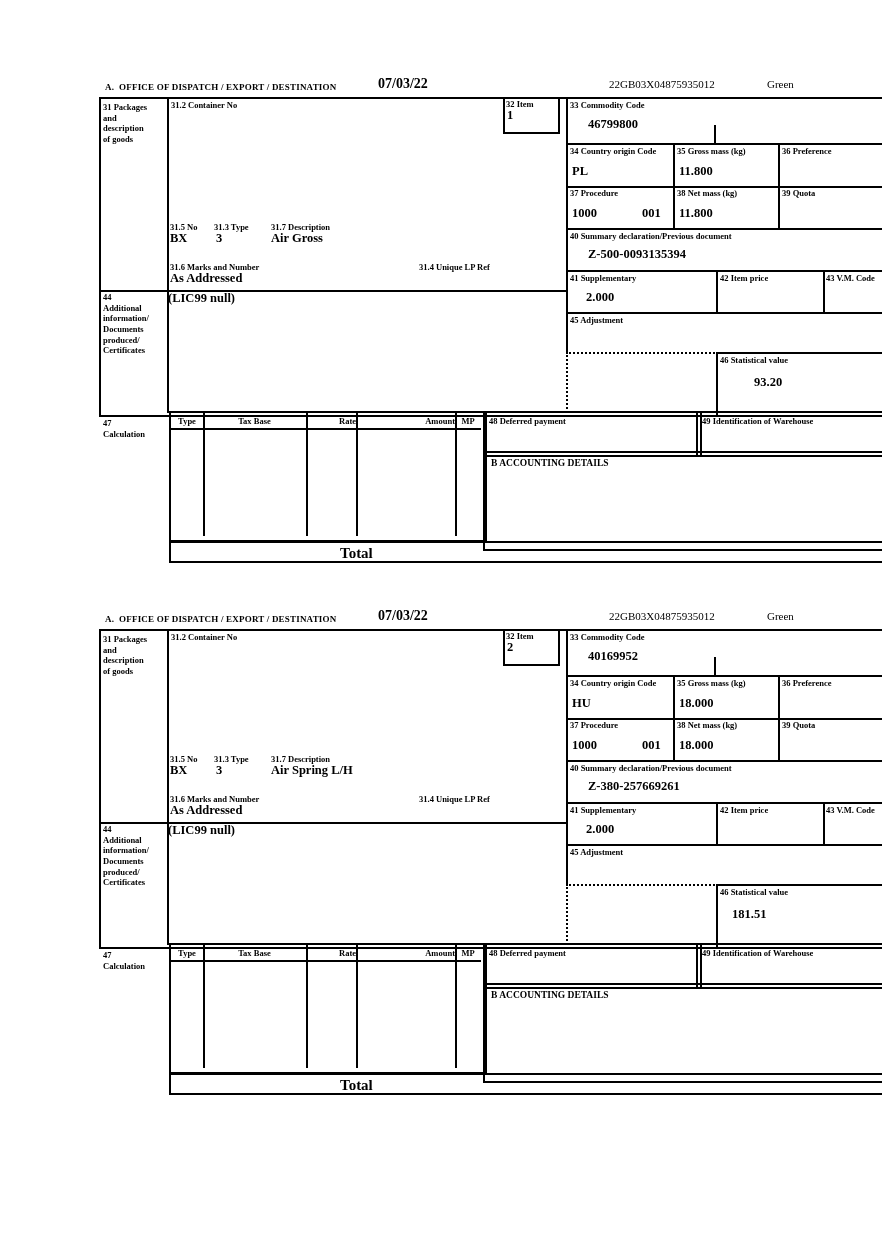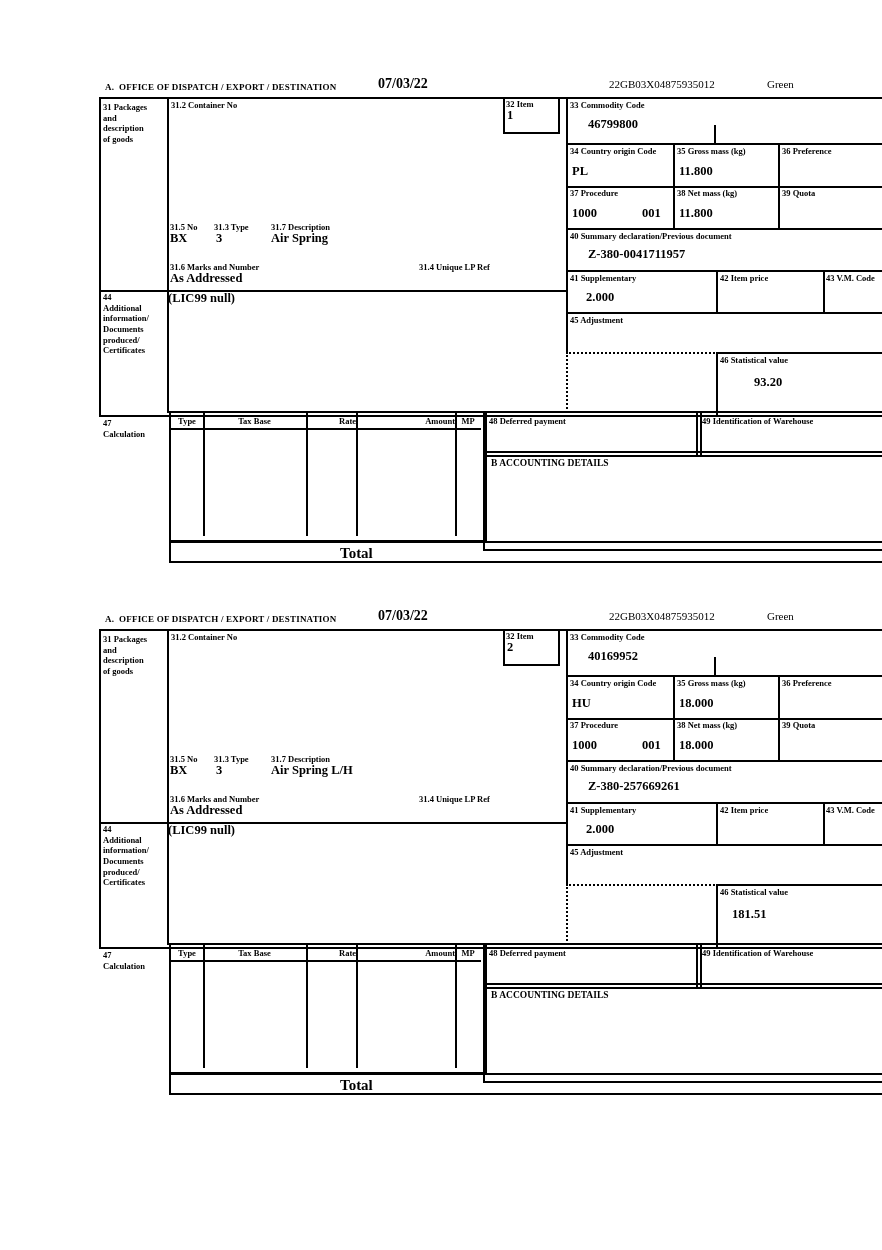--- a/index.html
+++ b/index.html
@@ -67,27 +67,27 @@
   <div class="a lbl" style="left:683px;top:66px">36 Preference</div>
   <div class="a val" style="left:685px;top:85px"></div>
   <div class="a lbl" style="left:471px;top:108px">37 Procedure</div>
   <div class="a val" style="left:473px;top:127px">1000</div>
   <div class="a val" style="left:543px;top:127px">001</div>
   <div class="a lbl" style="left:578px;top:108px">38 Net mass (kg)</div>
   <div class="a val" style="left:580px;top:127px">11.800</div>
   <div class="a lbl" style="left:683px;top:108px">39 Quota</div>
   <div class="a val" style="left:685px;top:127px"></div>
   <div class="a lbl" style="left:471px;top:151px">40 Summary declaration/Previous document</div>
-  <div class="a val" style="left:489px;top:168px">Z-380-0041711957</div>
+  <div class="a val" style="left:489px;top:168px">Z-500-0093135394</div>
   <div class="a lbl" style="left:71px;top:142px">31.5 No</div>
   <div class="a lbl" style="left:115px;top:142px">31.3 Type</div>
   <div class="a lbl" style="left:172px;top:142px">31.7 Description</div>
   <div class="a val" style="left:71px;top:152px">BX</div>
   <div class="a val" style="left:117px;top:152px">3</div>
-  <div class="a val" style="left:172px;top:152px">Air Spring</div>
+  <div class="a val" style="left:172px;top:152px">Air Gross</div>
   <div class="a lbl" style="left:71px;top:182px">31.6 Marks and Number</div>
   <div class="a lbl" style="left:320px;top:182px">31.4 Unique LP Ref</div>
   <div class="a val" style="left:71px;top:192px">As Addressed</div>
   <div class="a val" style="left:322px;top:192px"></div>
   <div class="a lbl" style="left:4px;top:212px;width:62px">44
 Additional
 information/
 Documents
 produced/
 Certificates</div>

